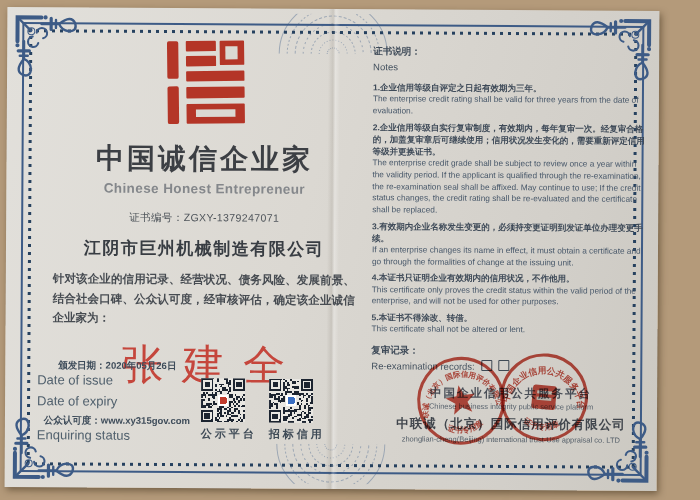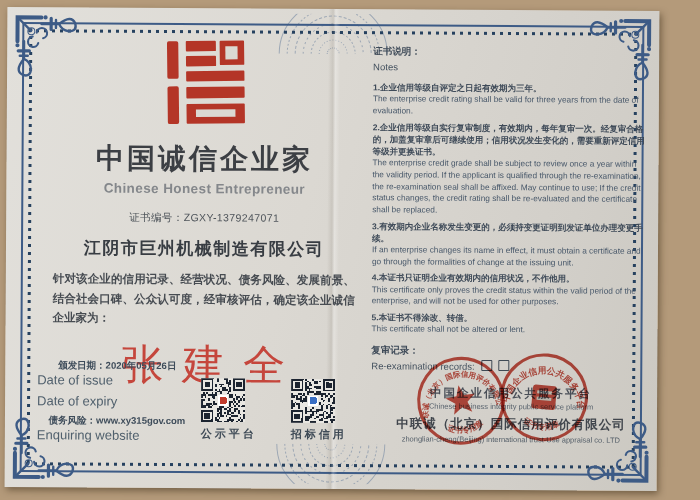--- a/index.html
+++ b/index.html
@@ -38,21 +38,21 @@
   .company{margin-top:12px;font-size:17px;font-weight:700;color:#383d43;letter-spacing:1.5px;}
   .body-text{margin-top:10px;padding:0 3px;font-size:11.5px;line-height:1.7;color:#474c52;
     text-align:justify;font-weight:600;}
   .honoree{margin-top:8px;font-size:42px;font-weight:500;color:#c5463c;
     letter-spacing:.45em;padding-left:.45em;}
   .issue-block{position:absolute;left:32px;top:352px;width:330px;display:flex;align-items:flex-start;text-align:left;}
   .dates{width:160px;}
   .date-row{margin-bottom:6px;}
   .date-row .zh{font-size:9.5px;font-weight:700;color:#3e4c5a;text-align:center;}
   .date-row .en{font-size:13px;color:#50606d;}
-  .qrs{display:flex;gap:34px;margin-left:4px;margin-top:18px;}
+  .qrs{display:flex;gap:12px;margin-left:4px;margin-top:18px;}
   .qr-wrap{text-align:center;}
   .qr{width:44px;height:44px;display:block;}
   .qr-label{margin-top:4px;font-size:11px;font-weight:600;letter-spacing:3px;color:#3e4a56;white-space:nowrap;}
   
   .right-page{position:absolute;left:366px;top:36px;width:276px;}
   .nt-zh{font-size:9.5px;font-weight:700;color:#3e4a58;}
   .nt-en{font-size:9.5px;color:#45525f;margin:3px 0 9px;}
   .note{margin-bottom:4px;}
   .note .zh{font-size:8.5px;font-weight:700;color:#3e4a58;line-height:1.45;}
   .note .en{font-size:8.3px;color:#48586a;line-height:1.4;}
@@ -213,22 +213,22 @@
     <div class="issue-block">
       <div class="dates">
         <div class="date-row">
           <div class="zh">颁发日期：2020年05月26日</div>
           <div class="en">Date of issue</div>
         </div>
         <div class="date-row">
           <div class="en">Date of expiry</div>
         </div>
         <div class="date-row">
-          <div class="zh">债务风险：www.xy315gov.com</div>
-          <div class="en">Enquiring website</div>
+          <div class="zh">公众认可度：www.xy315gov.com</div>
+          <div class="en">Enquiring status</div>
         </div>
       </div>
       <div class="qrs">
         <div class="qr-wrap">
           <div class="qr" id="qr0"><svg viewBox="0 0 50 50" width="44" height="44" shape-rendering="crispEdges">
                 <rect width="50" height="50" fill="#e9e7e2"></rect>
                 <rect x="18" y="0" width="2" height="2" fill="#1c2430"></rect>
                 <rect x="26" y="0" width="2" height="2" fill="#1c2430"></rect>
                 <rect x="28" y="0" width="2" height="2" fill="#1c2430"></rect>
                 <rect x="18" y="2" width="2" height="2" fill="#1c2430"></rect>

